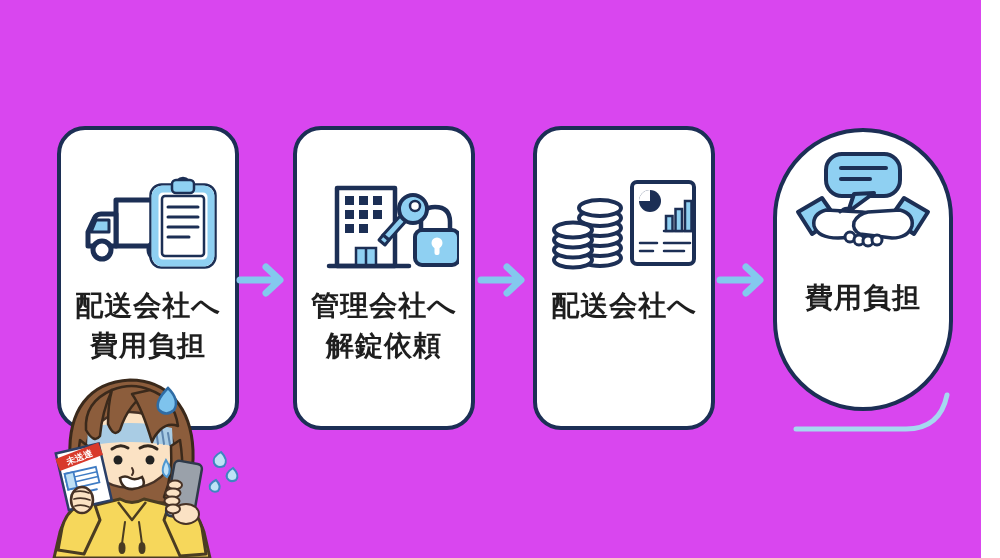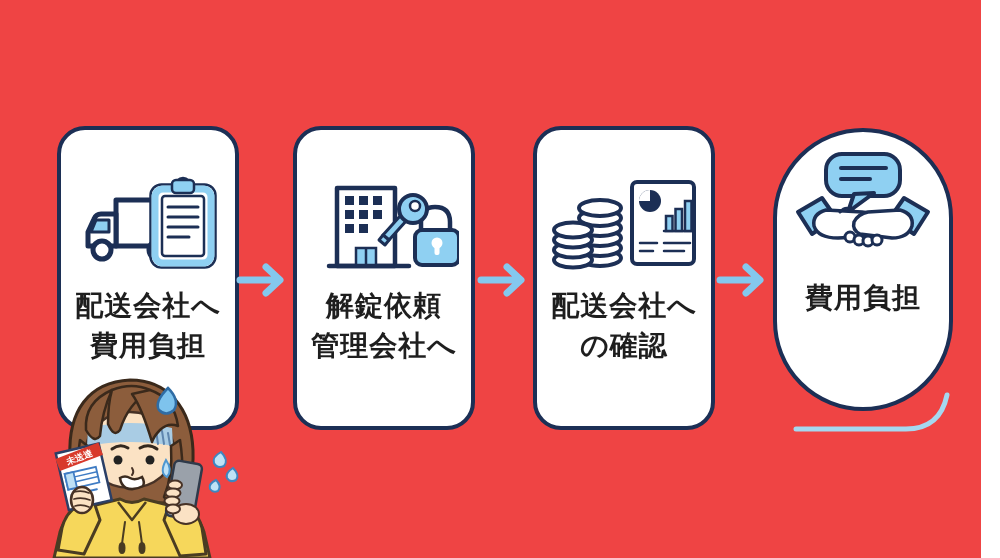--- a/index.html
+++ b/index.html
@@ -1,17 +1,17 @@
 <!DOCTYPE html>
 <html><head>
 <meta charset="utf-8">
 <style>
   html,body{margin:0;padding:0;background:#ffffff;}
   .canvas{
-    position:relative;width:981px;height:558px;background:#ef4444;overflow:hidden;
+    position:relative;width:981px;height:558px;background:#d946ef;overflow:hidden;
     font-family:"DejaVu Sans","Liberation Sans",sans-serif;
   }
   .step{
     position:absolute;top:126px;width:182px;height:304px;background:#ffffff;
     border:4px solid #1C2F55;border-radius:28px;box-sizing:border-box;
     display:flex;flex-direction:column;align-items:center;
   }
   .step.capsule{
     top:128px;width:180px;height:283px;border-radius:90px;align-items:center;
   }
@@ -80,22 +80,22 @@
         <polygon points="98,46 80,66 74,61 92,41" fill="#8FD0F2" stroke="#1C2F55" stroke-width="3" stroke-linejoin="round"></polygon>
         <polygon points="80,66 74,61 70,66 76,71" fill="#8FD0F2" stroke="#1C2F55" stroke-width="3" stroke-linejoin="round"></polygon>
         <circle cx="104" cy="35" r="14" fill="#8FD0F2" stroke="#1C2F55" stroke-width="4"></circle>
         <circle cx="106" cy="32" r="5" fill="#ffffff" stroke="#1C2F55" stroke-width="2.5"></circle>
         <rect x="106" y="56" width="44" height="35" rx="7" fill="#8FD0F2" stroke="#1C2F55" stroke-width="4"></rect>
         <circle cx="128" cy="69" r="5.5" fill="#ffffff"></circle>
         <rect x="125.5" y="71" width="5" height="10" rx="2" fill="#ffffff"></rect>
       </svg>
     </div>
     <div class="label">
+      <div>管理会社へ</div>
       <div>解錠依頼</div>
-      <div>管理会社へ</div>
     </div>
   </div>
 
   <div class="step" style="left:533px;">
     <div class="icon-wrap">
       <svg width="160" height="100" viewBox="0 0 160 100">
         <rect x="88" y="8" width="62" height="82" rx="5" fill="#ffffff" stroke="#1C2F55" stroke-width="4" stroke-linejoin="round"></rect>
         <circle cx="106" cy="27" r="11" fill="#1C2F55"></circle>
         <path d="M106,27 L106,16 A11,11 0 0 0 95,27 Z" fill="#ffffff"></path>
         <path d="M120,57 H148" stroke="#1C2F55" stroke-width="2.5" stroke-linecap="round"></path>
@@ -119,21 +119,20 @@
             <ellipse cx="56" cy="34" rx="21" ry="8"></ellipse>
           <ellipse cx="29" cy="86" rx="19" ry="7.5"></ellipse>
             <ellipse cx="29" cy="76" rx="19" ry="7.5"></ellipse>
           <ellipse cx="29" cy="66" rx="19" ry="7.5"></ellipse>
             <ellipse cx="29" cy="56" rx="19" ry="7.5"></ellipse>
         </g>
       </svg>
     </div>
     <div class="label">
       <div>配送会社へ</div>
-      <div>の確認</div>
     </div>
   </div>
 
   <div class="step capsule" style="left:773px;">
     <div class="icon-wrap">
       <svg width="150" height="118" viewBox="0 0 150 118">
         <rect x="38" y="6" width="74" height="42" rx="16" fill="#8FD0F2" stroke="#1C2F55" stroke-width="4"></rect>
         <polygon points="66,46 60,64 86,45" fill="#8FD0F2" stroke="#1C2F55" stroke-width="4" stroke-linejoin="round"></polygon>
         <g stroke="#1C2F55" stroke-width="4" stroke-linecap="round">
           <path d="M53,20 H98"></path>

